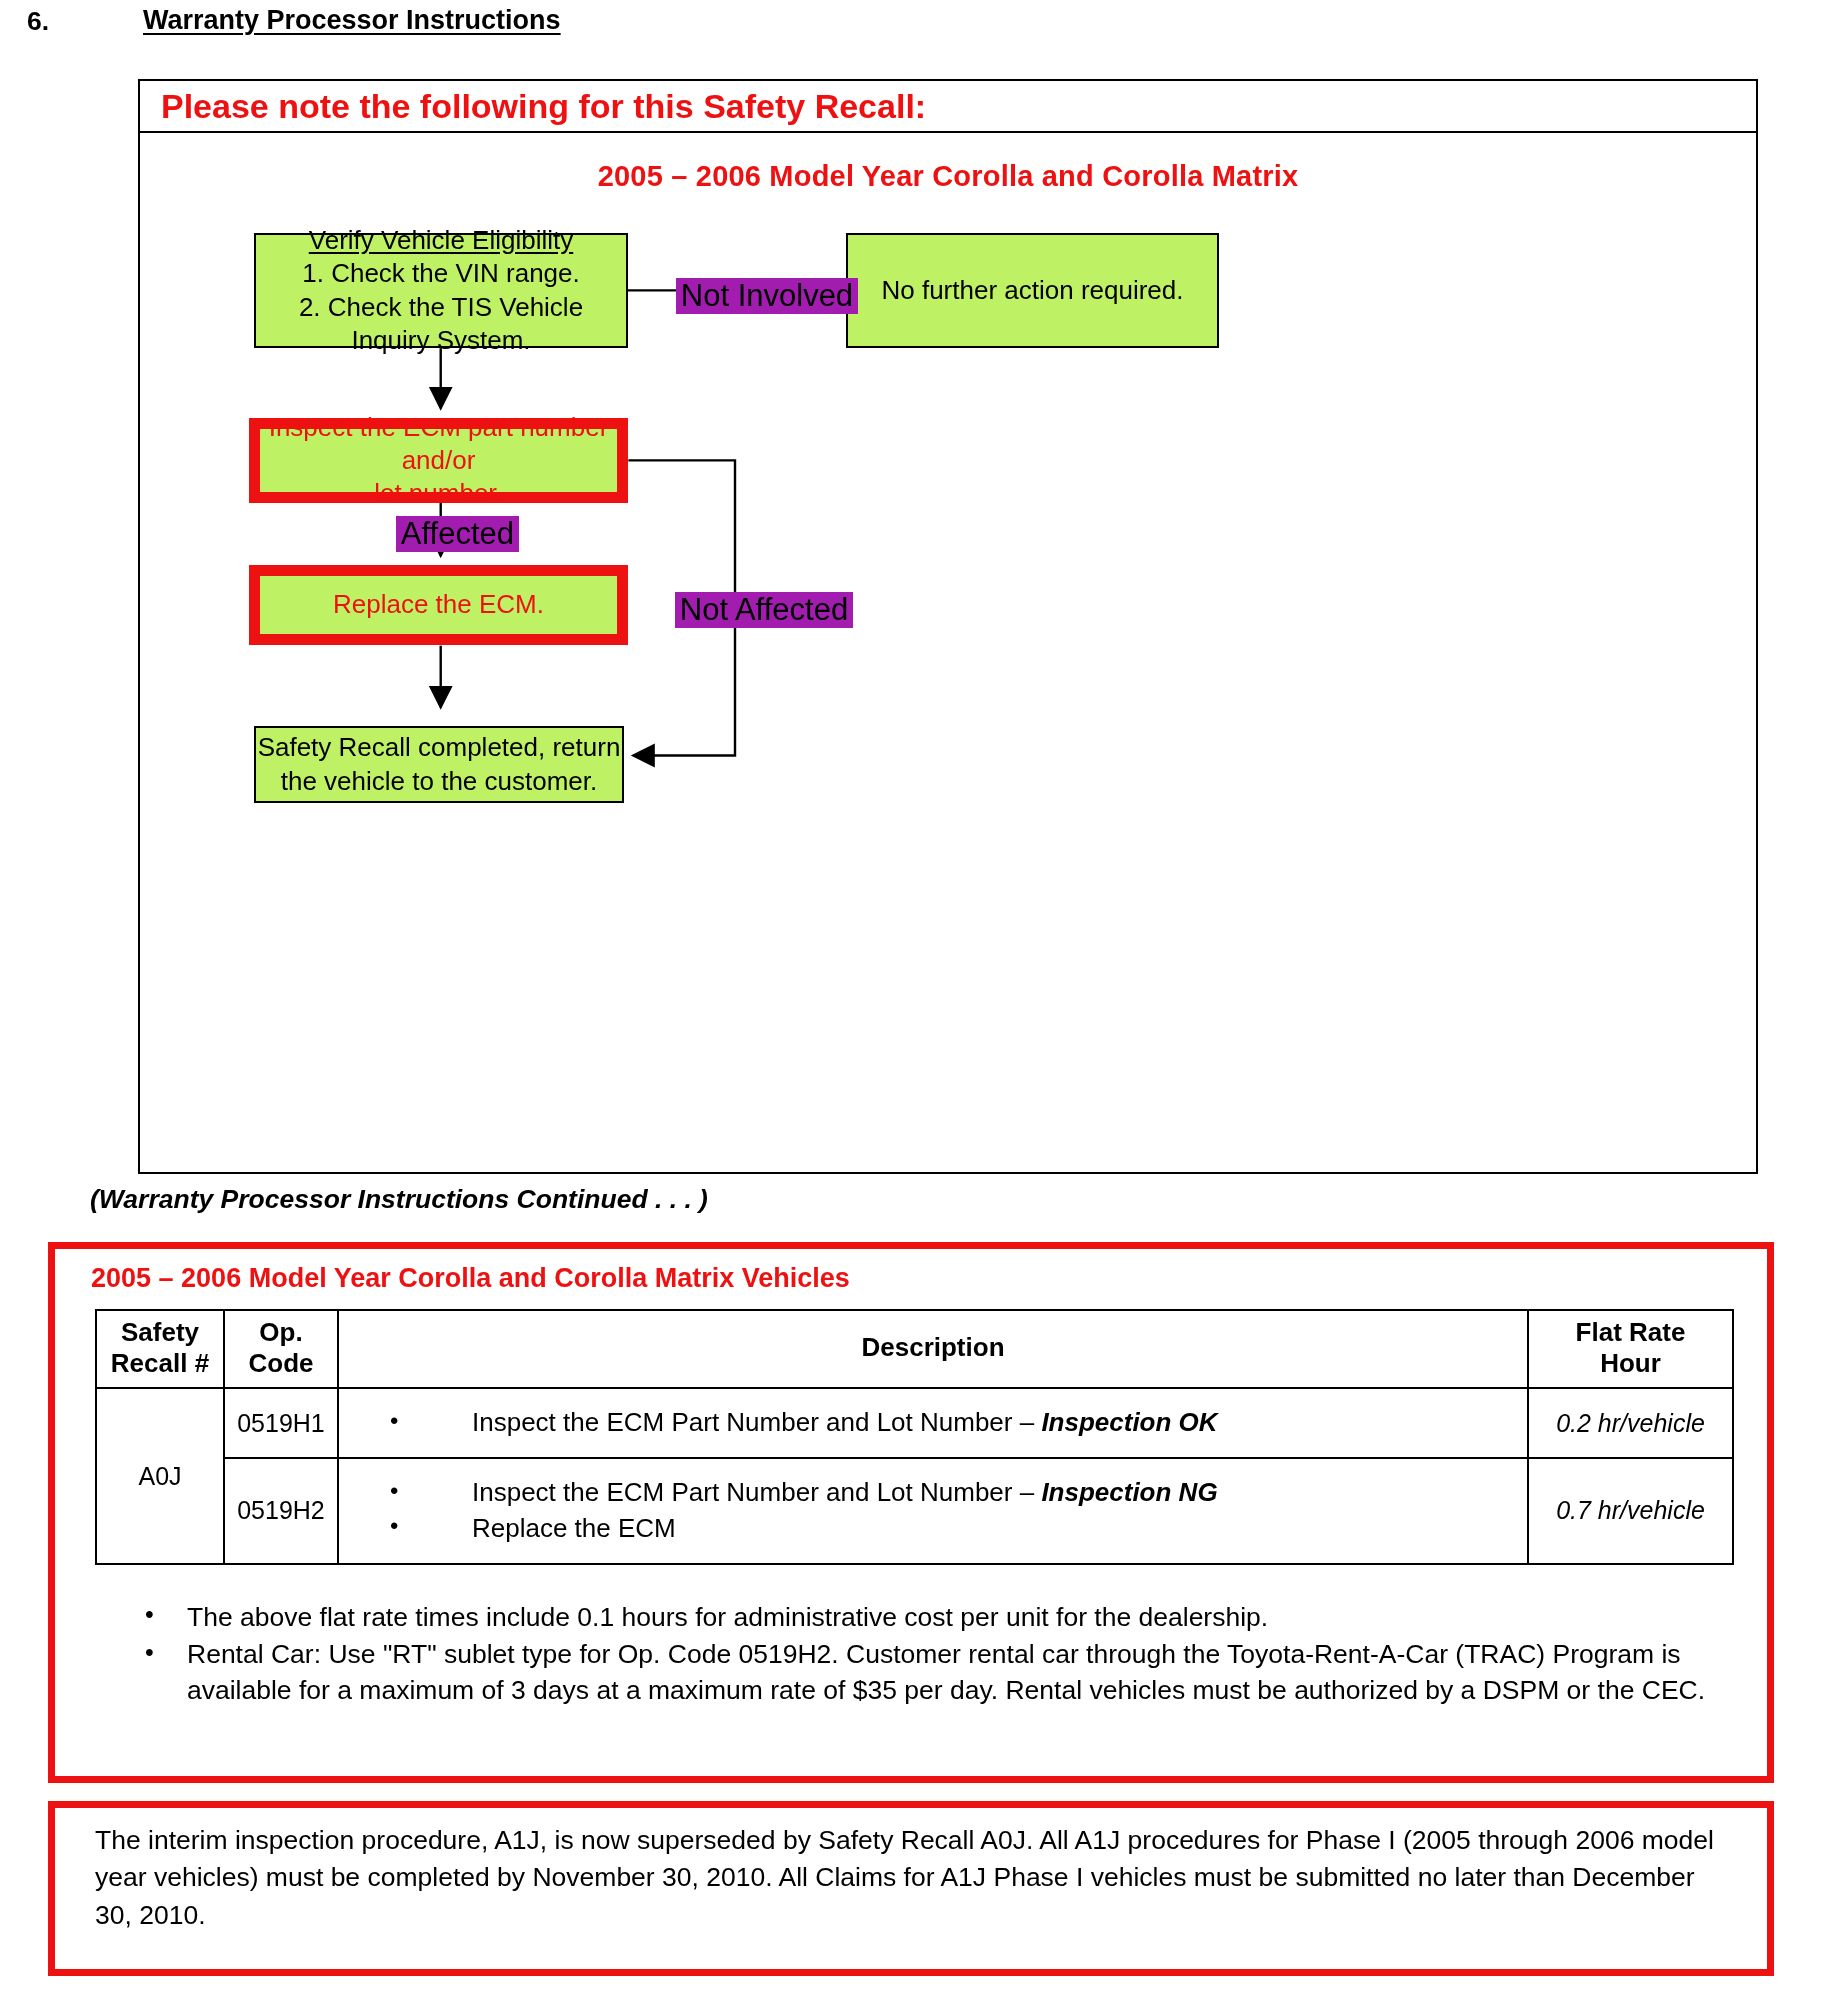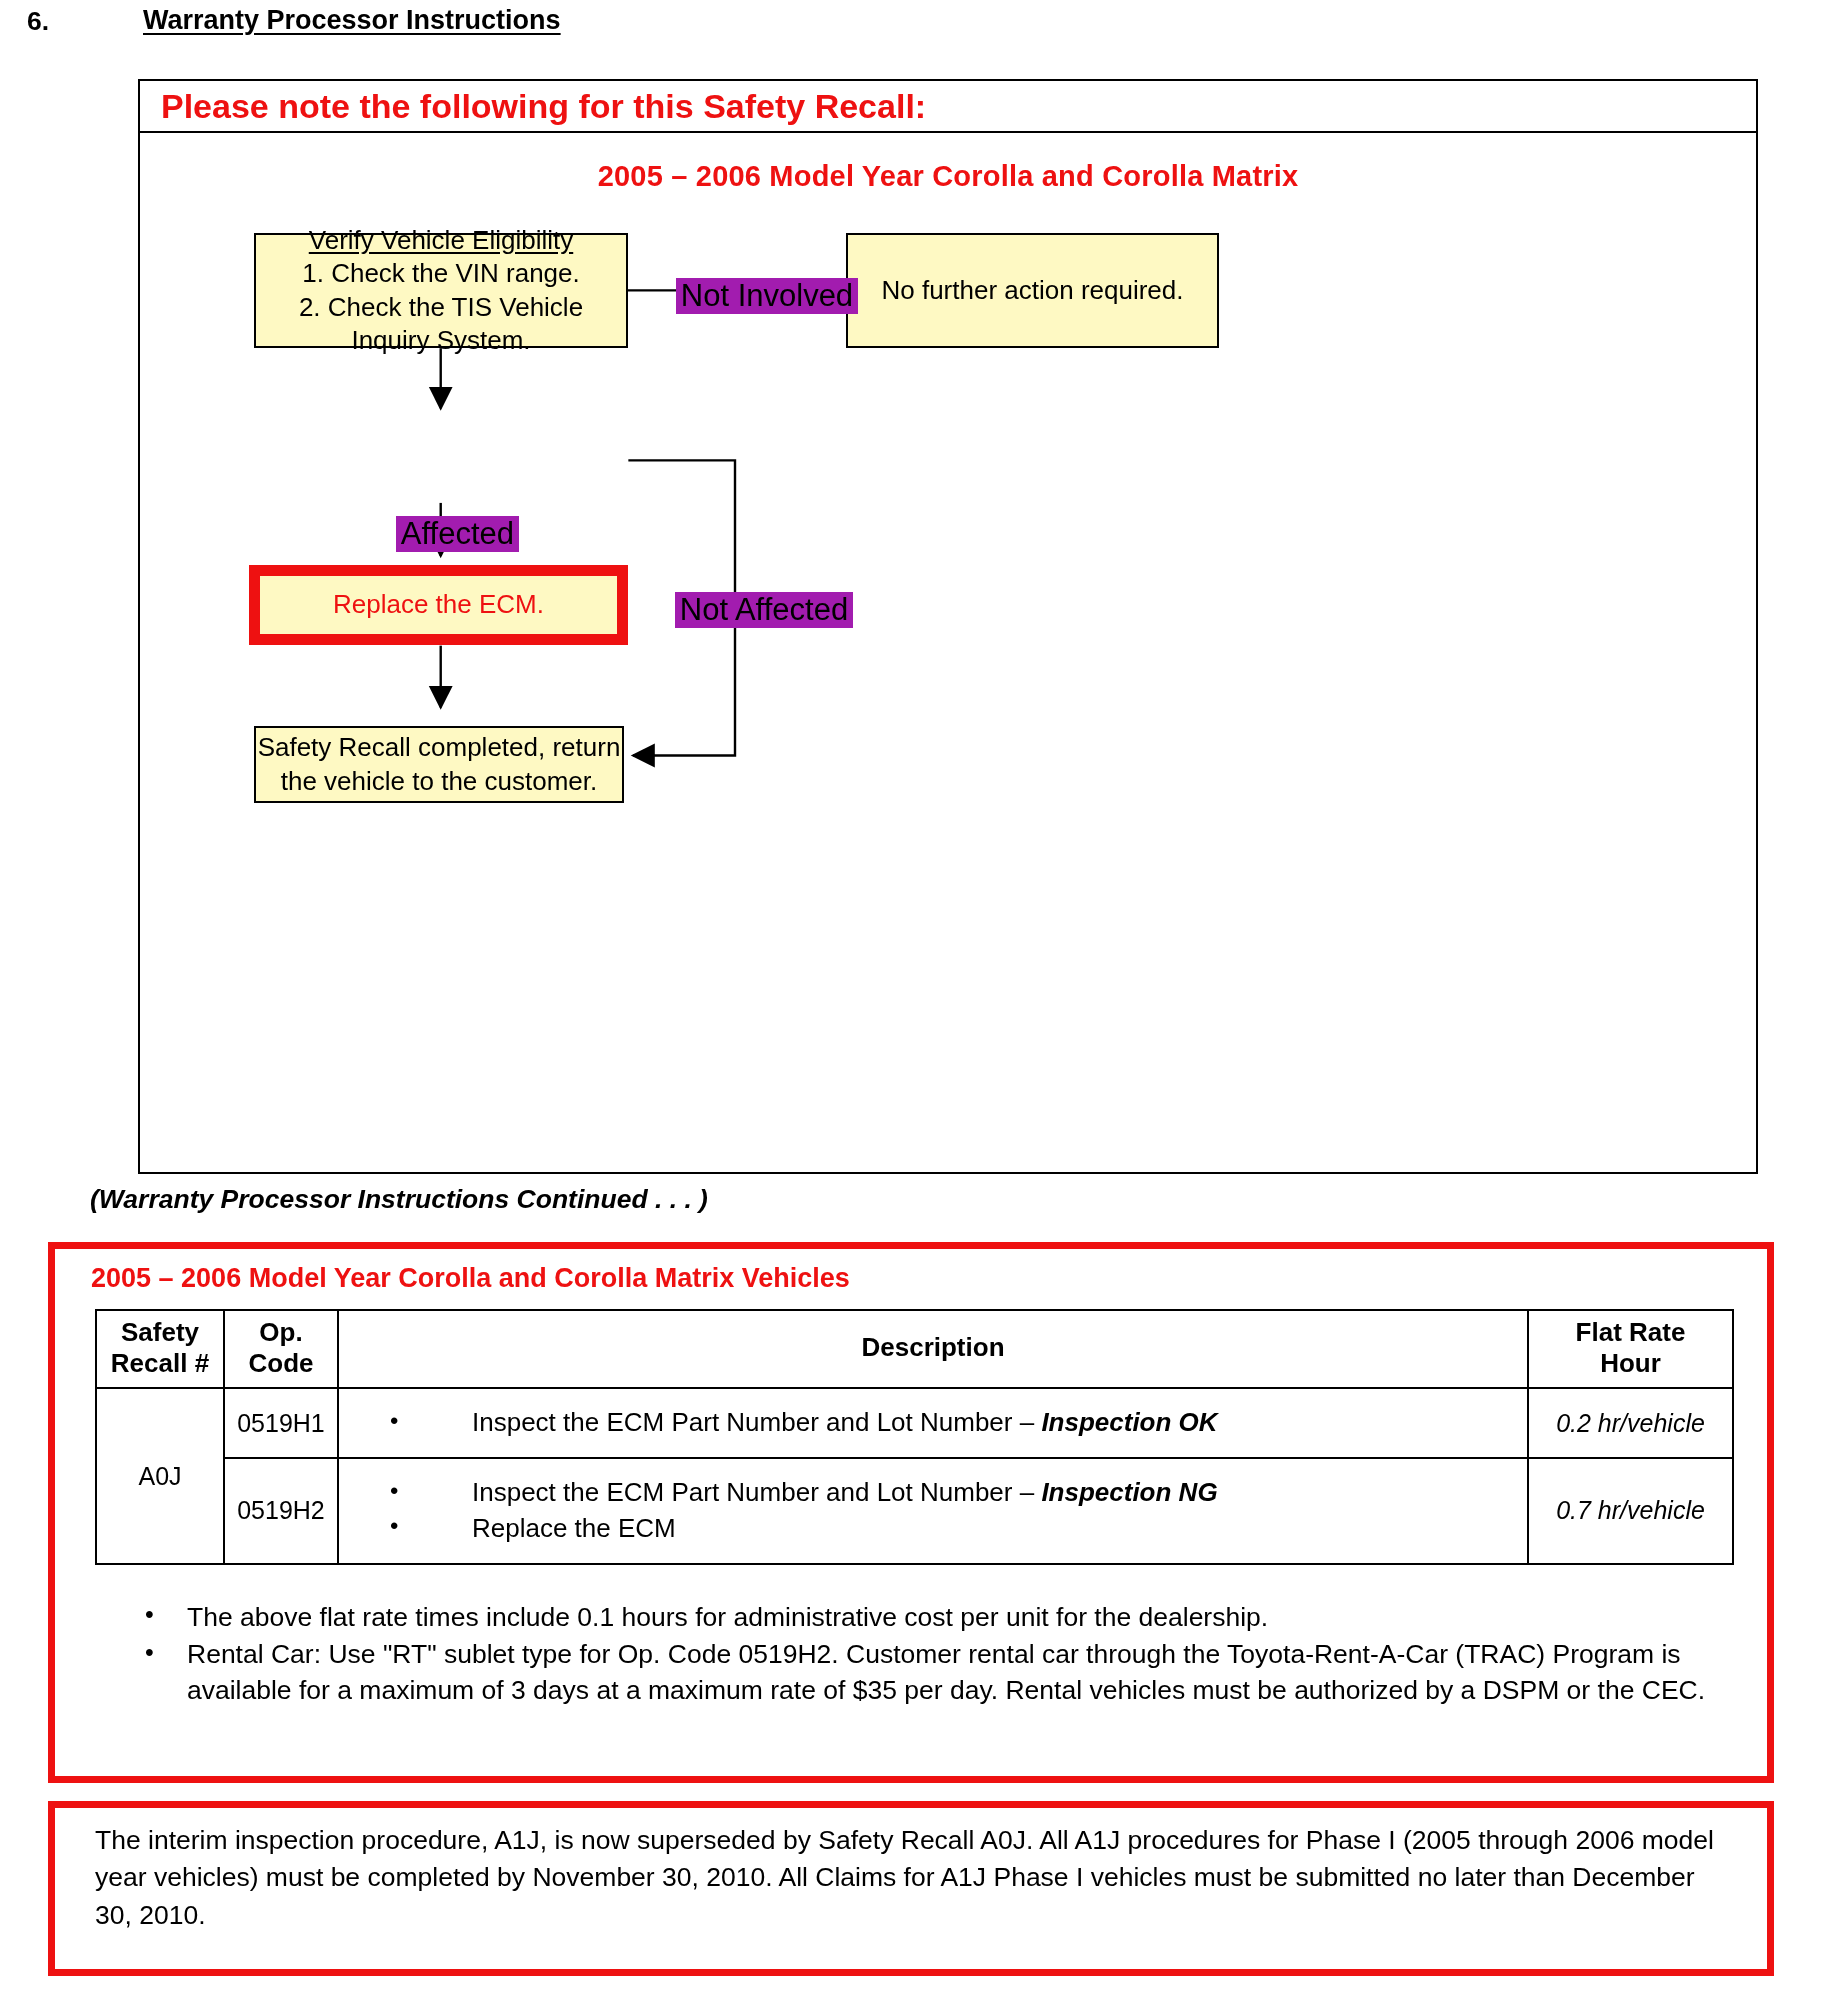--- a/index.html
+++ b/index.html
@@ -87,21 +87,21 @@
   }
 
   
   .fbox {
     position: absolute;
     box-sizing: border-box;
     display: flex;
     align-items: center;
     justify-content: center;
     text-align: center;
-    background: #fef9c3;
+    background: #bef264;
     font-size: 26px;
     line-height: 1.28;
   }
   .fbox.black {
     border: 2.4px solid #000;
   }
   .fbox.red {
     border: 11.2px solid #ee1111;
     color: #ee1111;
   }
@@ -288,20 +288,26 @@
       <div>1. Check the VIN range.</div>
       <div>2. Check the TIS Vehicle</div>
       <div>Inquiry System.</div>
     </div>
   </div>
 
   <div class="fbox black box-noaction">
     <div>No further action required.</div>
   </div>
 
+  <div class="fbox red box-inspect">
+    <div>
+      <div>Inspect the ECM part number and/or</div>
+      <div>lot number.</div>
+    </div>
+  </div>
 
   <div class="fbox red box-replace">
     <div>Replace the ECM.</div>
   </div>
 
   <div class="fbox black box-complete">
     <div>
       <div>Safety Recall completed, return</div>
       <div>the vehicle to the customer.</div>
     </div>

